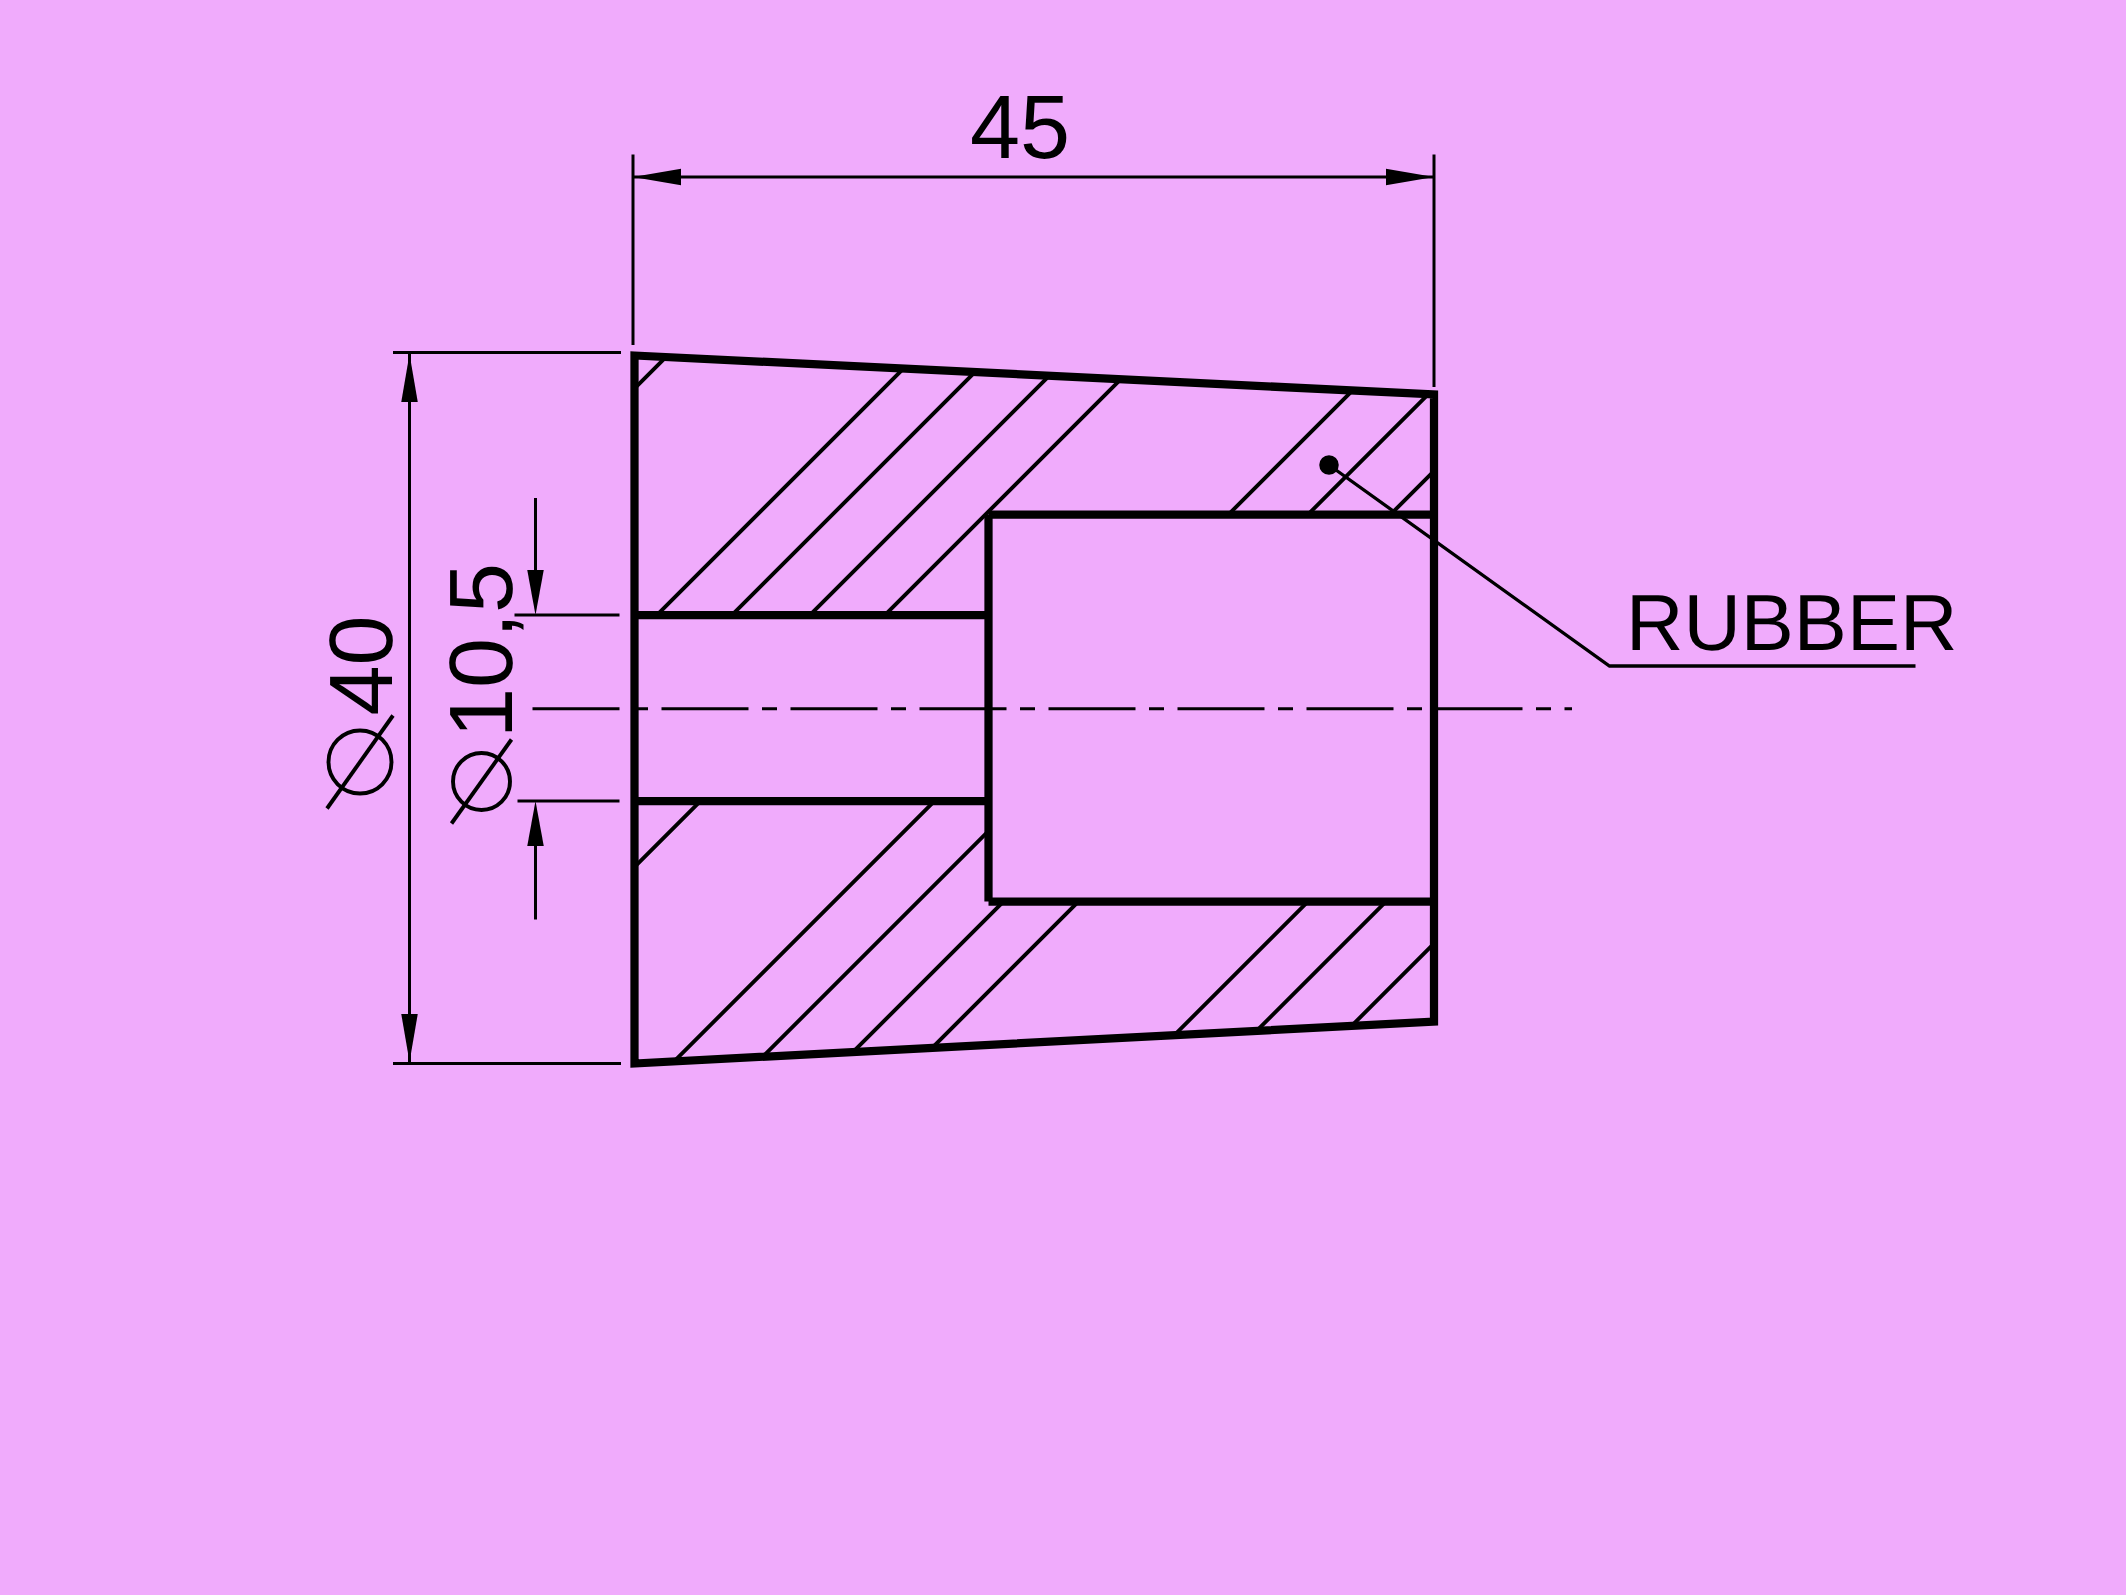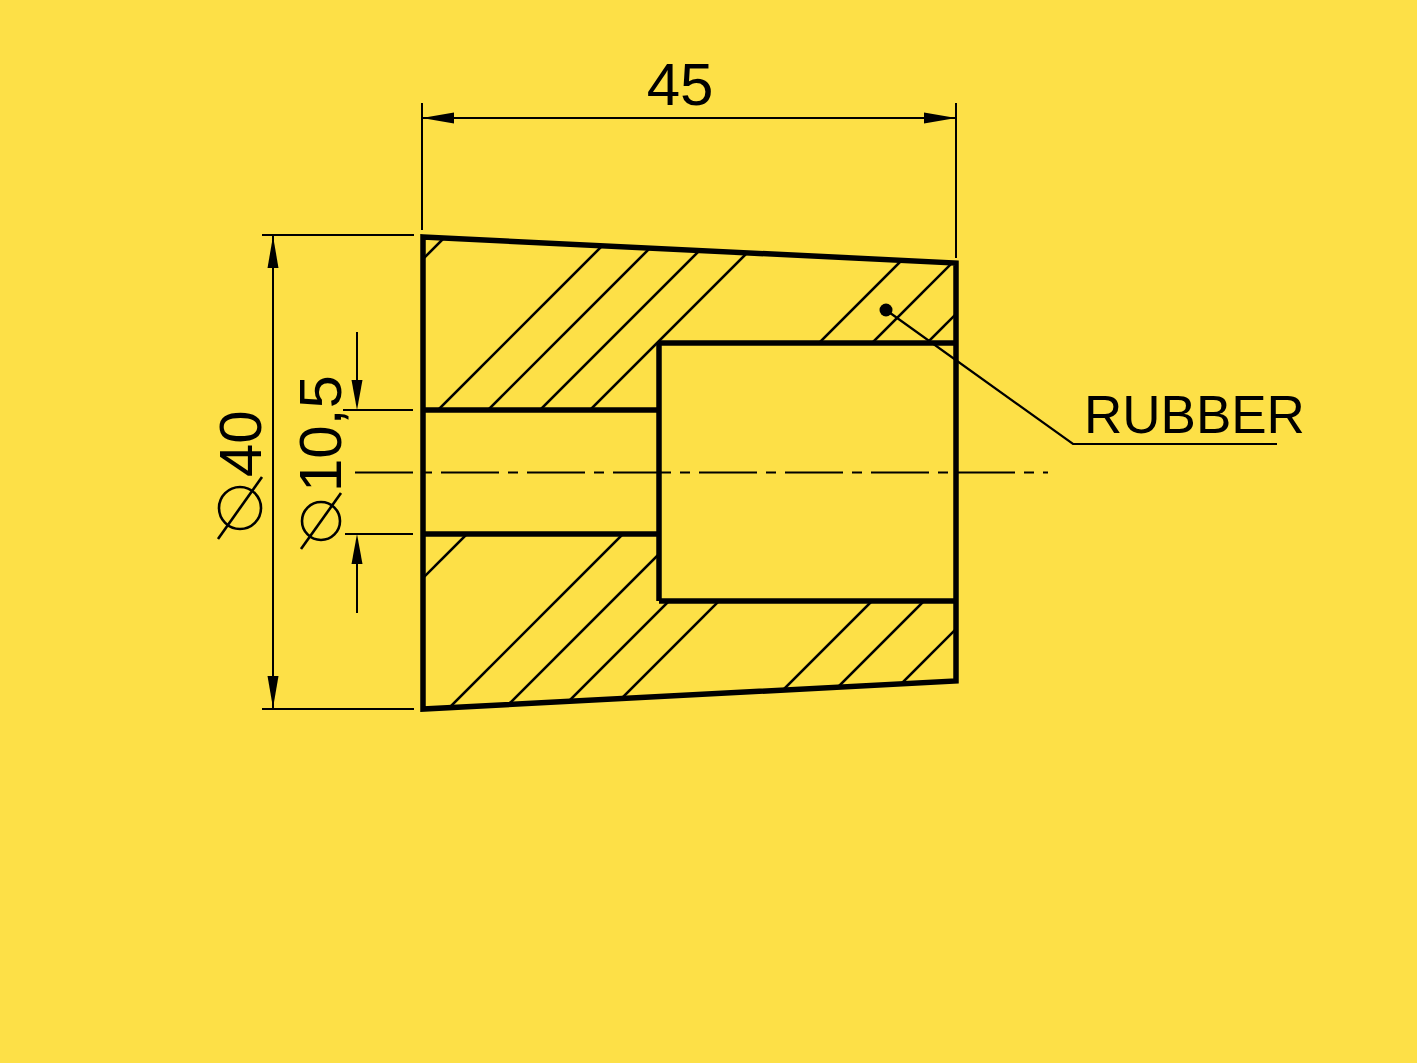--- a/index.html
+++ b/index.html
@@ -4,21 +4,21 @@
 <style>
   html, body {
     margin: 0;
     padding: 0;
     background: #ffffff;
   }
   .canvas {
     position: relative;
     width: 1417px;
     height: 1063px;
-    background: #fde047;
+    background: #f0abfc;
     overflow: hidden;
   }
   svg { display: block; }
   .ink        { stroke: #000000; fill: none; }
   .thick      { stroke-width: 5.5; }
   .thin       { stroke-width: 2;   }
   .hatchline  { stroke-width: 2.6; }
   .leaderline { stroke-width: 2.2; }
   .dimtext {
     font-family: "Liberation Sans", sans-serif;

